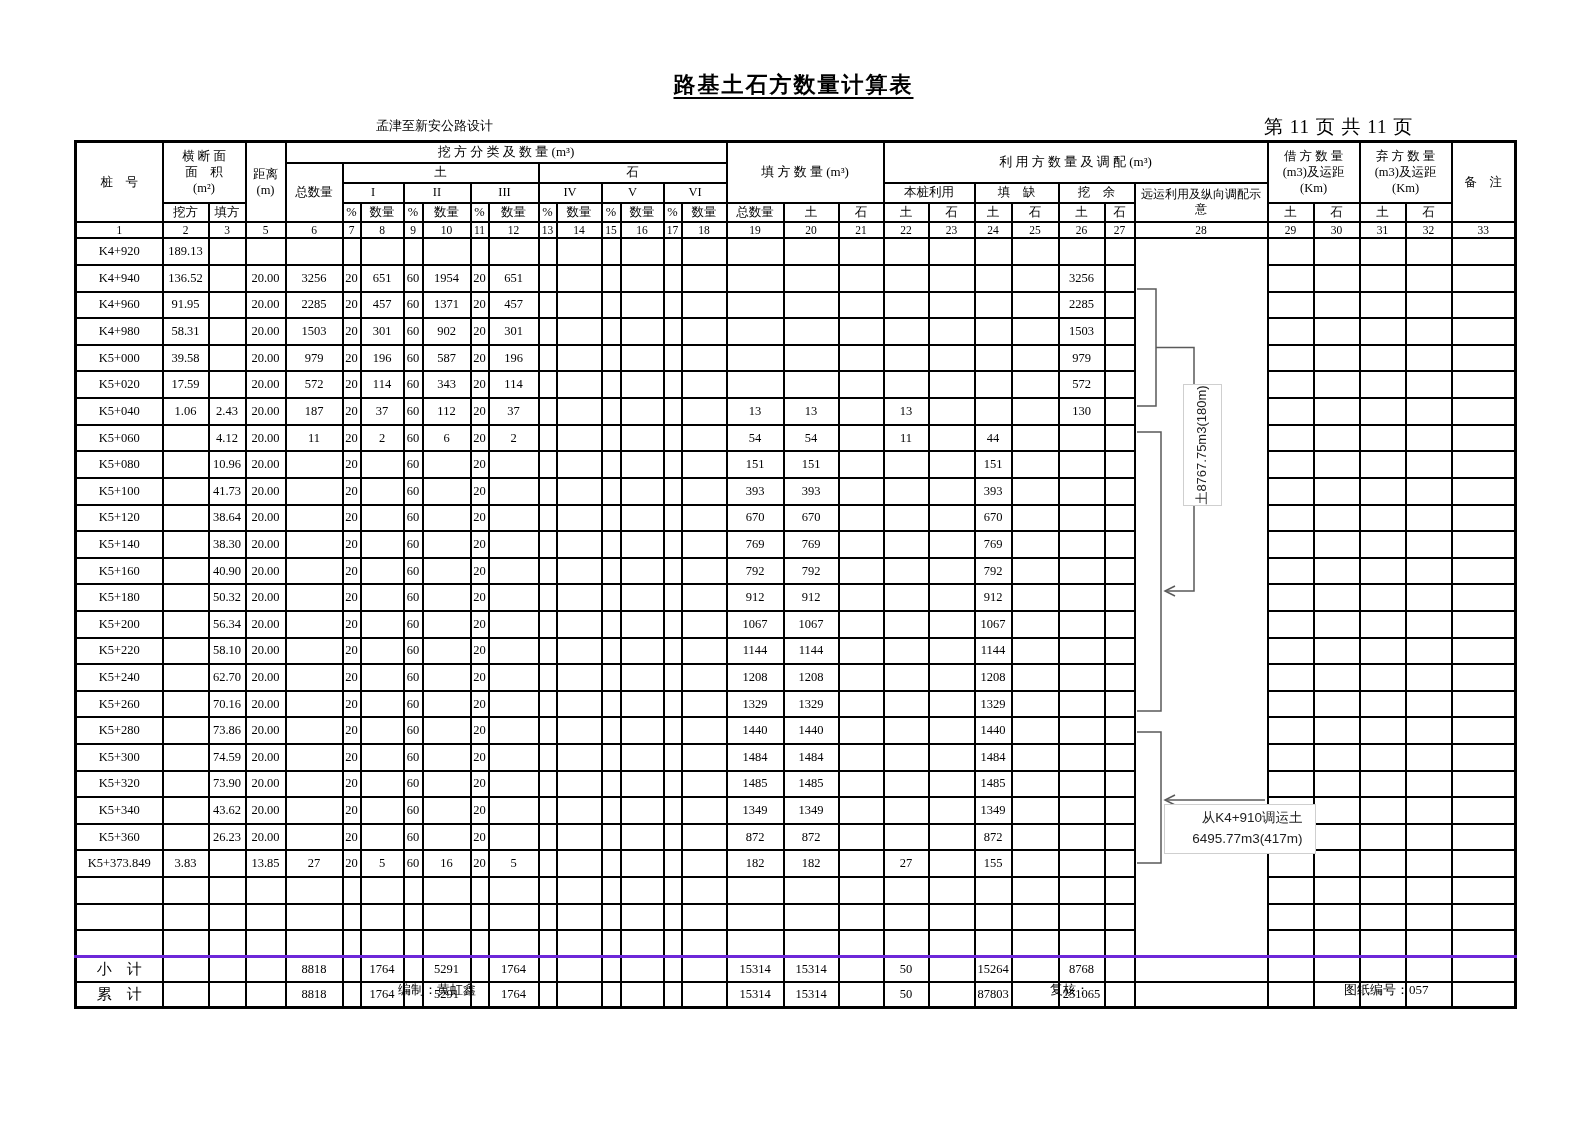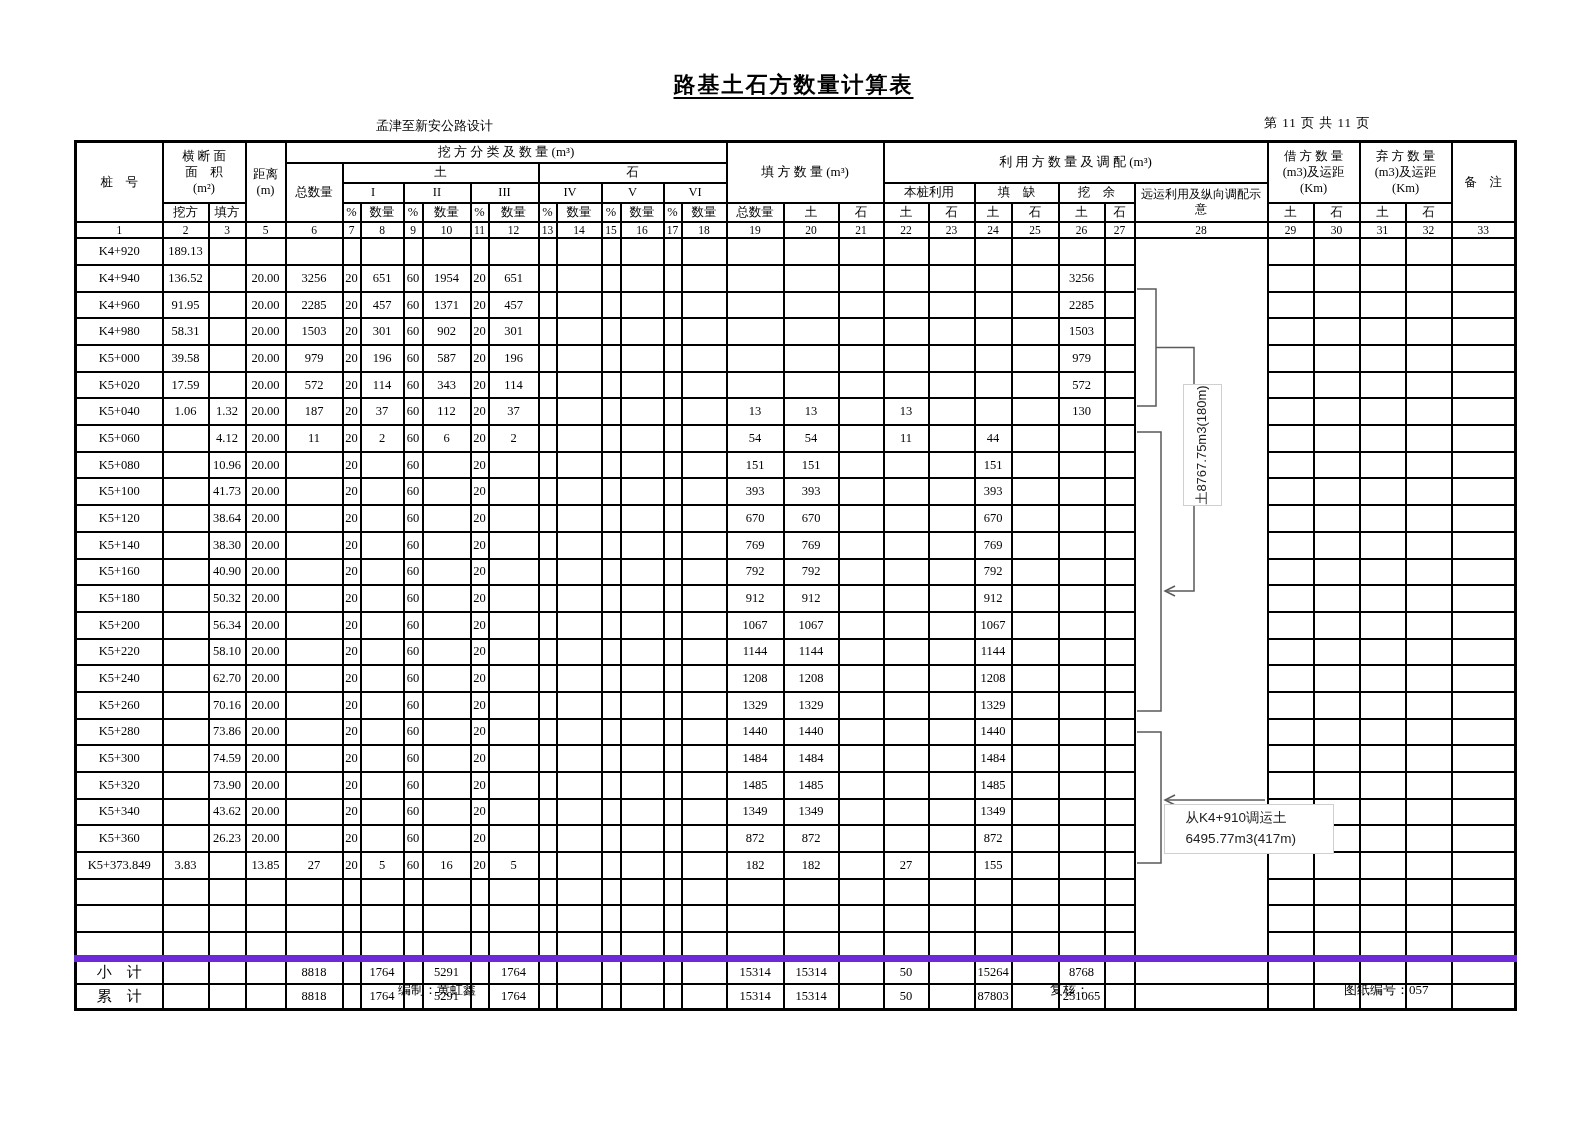--- a/index.html
+++ b/index.html
@@ -6,62 +6,62 @@
   body {
     width:1587px; height:1122px; background:#ffffff; position:relative;
     font-family:"Liberation Serif","DejaVu Serif",serif; color:#000;
   }
   .page-title {
     position:absolute; top:70px; left:0; width:100%; text-align:center;
     font-size:22px; font-weight:bold; letter-spacing:2px;
     text-decoration:underline; text-underline-offset:5px;
   }
   .project-name { position:absolute; top:117px; left:376px; font-size:13px;text-align:right; }
-  .page-info   { position:absolute; top:114px; left:1264px; font-size:13px; letter-spacing:1px; }
+  .page-info   { position:absolute; top:114px; left:1264px; font-size:19px; letter-spacing:1px; }
 
   table.main {
     position:absolute; top:140px; left:74px; width:1440px;
     border-collapse:collapse; table-layout:fixed;
     border:3px solid #000;
   }
   table.main th, table.main td {
     border:2px solid #000; padding:0; margin:0;
     text-align:center; vertical-align:middle;
     font-weight:normal; white-space:pre-line; overflow:visible;
   }
   thead th { font-size:12.5px; line-height:1.3; }
   tr.hr1 { height:21px; } tr.hr2 { height:20px; } tr.hr3 { height:20px; } tr.hr4 { height:19px; }
   tr.hrnum { height:16px; } tr.hrnum th { font-size:11.5px; }
   th.group { font-size:13px; }
   th.haul-h { font-size:12px; line-height:1.25; padding:0 4px; }
   tbody tr { height:25.4px; }
   tbody td { font-size:12.5px; }
-  tbody tr.first-summary td { border-top:7px solid #6d28d9; }
+  tbody tr.first-summary td { border-top:3px solid #6d28d9; }
   tbody tr.summary td:first-child { font-size:15px; }
 
   td.diagram-cell { padding:0; vertical-align:top; position:relative; }
   .diag-wrap { position:relative; width:129px; height:686px; }
   .diag-wrap svg { position:absolute; top:0; left:0; }
   .dline { fill:none; stroke:#5a5a5a; stroke-width:1.5; }
   .diag-label-v {
     position:absolute; left:47px; top:130px; width:37px; height:120px;
     background:#fff; border:1px solid #cfcfcf;
     display:flex; align-items:center; justify-content:center;
   }
   .diag-label-v span {
     transform:rotate(-90deg); white-space:nowrap;
     font-family:"Liberation Sans","DejaVu Sans",sans-serif;
     font-size:13px; color:#222;
   }
   .diag-label-h {
     position:absolute; left:28px; top:550px; width:126px;
     background:#fff; border:1px solid #cfcfcf;
     font-family:"Liberation Sans","DejaVu Sans",sans-serif;
-    font-size:13.5px; color:#222; text-align:left;
-    padding:3px 21px; line-height:1.55; white-space:nowrap;
+    font-size:13.5px; color:#222; text-align:right;
+    padding:3px 12px; line-height:1.55; white-space:nowrap;
   }
   .footer-line { position:absolute; top:981px; font-size:13px; }
   .footer-prepared { left:398px; }
   .footer-checked  { left:1050px; }
   .footer-drawing  { left:1344px; }
 </style>
 </head>
 <body>
 
 <div class="page-title">路基土石方数量计算表</div>
@@ -418,21 +418,21 @@
         <td></td>
         <td></td>
         <td></td>
         <td></td>
         <td></td>
         <td></td>
       </tr>
       <tr>
         <td>K5+040</td>
         <td>1.06</td>
-        <td>1.32</td>
+        <td>2.43</td>
         <td>20.00</td>
         <td>187</td>
         <td>20</td>
         <td>37</td>
         <td>60</td>
         <td>112</td>
         <td>20</td>
         <td>37</td>
         <td></td>
         <td></td>

